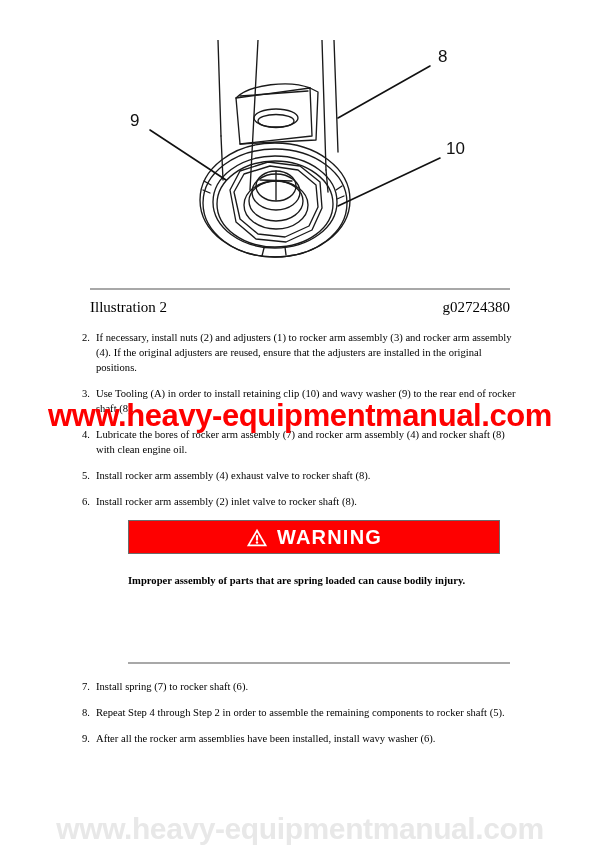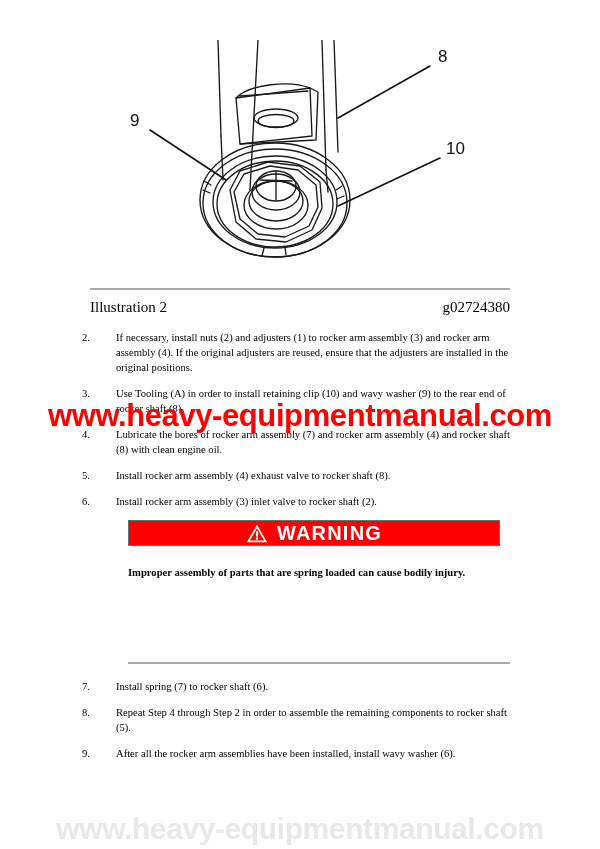--- a/index.html
+++ b/index.html
@@ -78,32 +78,31 @@
   .step-num {
     flex: 0 0 auto;
     width: 22px;
     text-align: right;
     padding-right: 6px;
     white-space: nowrap;
   }
   .step-text {
     flex: 1 1 auto;
     text-align: left;
-    margin-left: 20px;
   }
 
   
   .warning-wrap {
     position: absolute;
     left: 128px;
     top: 520px;
     width: 372px;
   }
   .warning-banner {
-    height: 26px;
+    height: 34px;
     background: #fe0000;
     border: 1px solid #6b6b6b;
     box-sizing: border-box;
     display: flex;
     align-items: center;
     justify-content: center;
     gap: 9px;
   }
   .warning-icon {
     display: block;
@@ -260,21 +259,21 @@
       <span class="step-text">Lubricate the bores of rocker arm assembly (7) and rocker arm assembly (4) and rocker shaft (8) with clean engine oil.</span>
     </div>
 
     <div class="step">
       <span class="step-num">5.</span>
       <span class="step-text">Install rocker arm assembly (4) exhaust valve to rocker shaft (8).</span>
     </div>
 
     <div class="step">
       <span class="step-num">6.</span>
-      <span class="step-text">Install rocker arm assembly (3) inlet valve to rocker shaft (2).</span>
+      <span class="step-text">Install rocker arm assembly (2) inlet valve to rocker shaft (8).</span>
     </div>
 
   </div>
 
   <div class="warning-wrap">
     <div class="warning-banner">
       <svg class="warning-icon" viewBox="0 0 24 22">
         <path d="M12 1.5 L23 20.5 L1 20.5 Z" fill="#ffffff"></path>
         <path d="M12 5.2 L19.8 18.7 L4.2 18.7 Z" fill="#fe0000"></path>
         <rect x="10.85" y="8.2" width="2.3" height="6.3" rx="1.1" fill="#ffffff"></rect>

